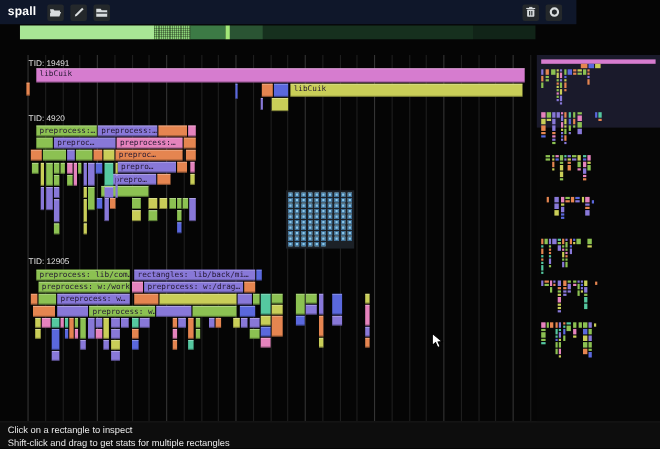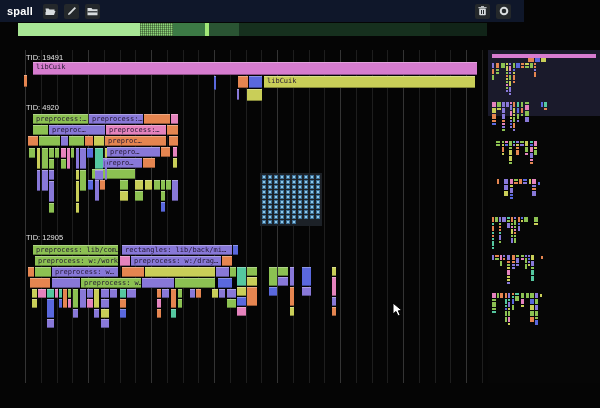--- a/index.html
+++ b/index.html
@@ -686,14 +686,18 @@
         <div class="mini-rect" style="left: 52px; top: 244px; width: 2px; height: 3px; background-color: rgb(201, 206, 88);"></div>
       </div>
     <svg id="cursor" width="12" height="16" viewBox="0 0 12 16" style="left: 392px; top: 252px;">
       <path d="M1 1 L1 12 L4 9.5 L6 14 L8.2 13 L6.3 8.8 L10 8.5 Z" fill="#fff" stroke="#000" stroke-width="1"></path>
     </svg>
   <div class="track-label" style="left: 26px; top: 3px;">TID: 19491</div>
       <div class="track-label" style="left: 26px; top: 53px;">TID: 4920</div>
       <div class="track-label" style="left: 26px; top: 183px;">TID: 12905</div>
     </div>
 
+  <div id="footer">
+    <div class="foot-line">Click on a rectangle to inspect</div>
+    <div class="foot-line">Shift-click and drag to get stats for multiple rectangles</div>
+  </div>
 
 </div>
 
 </body></html>

